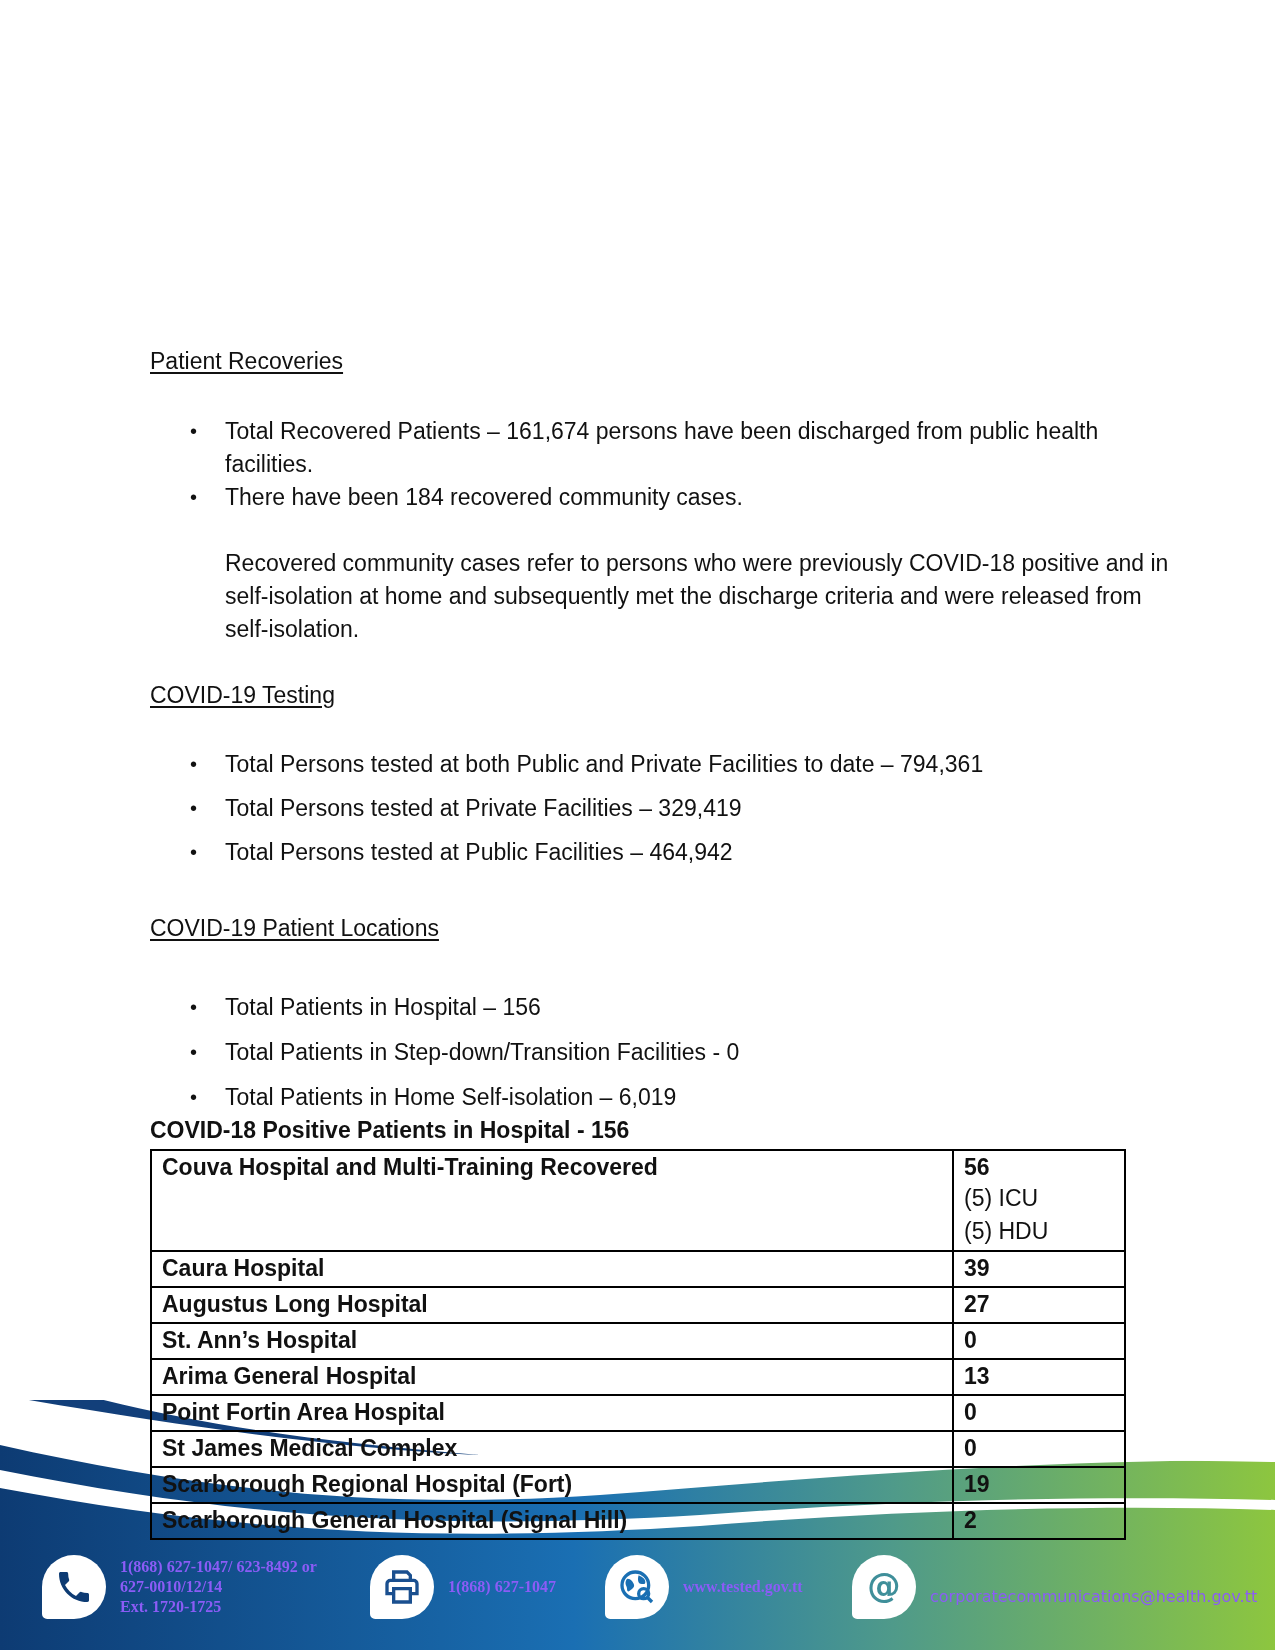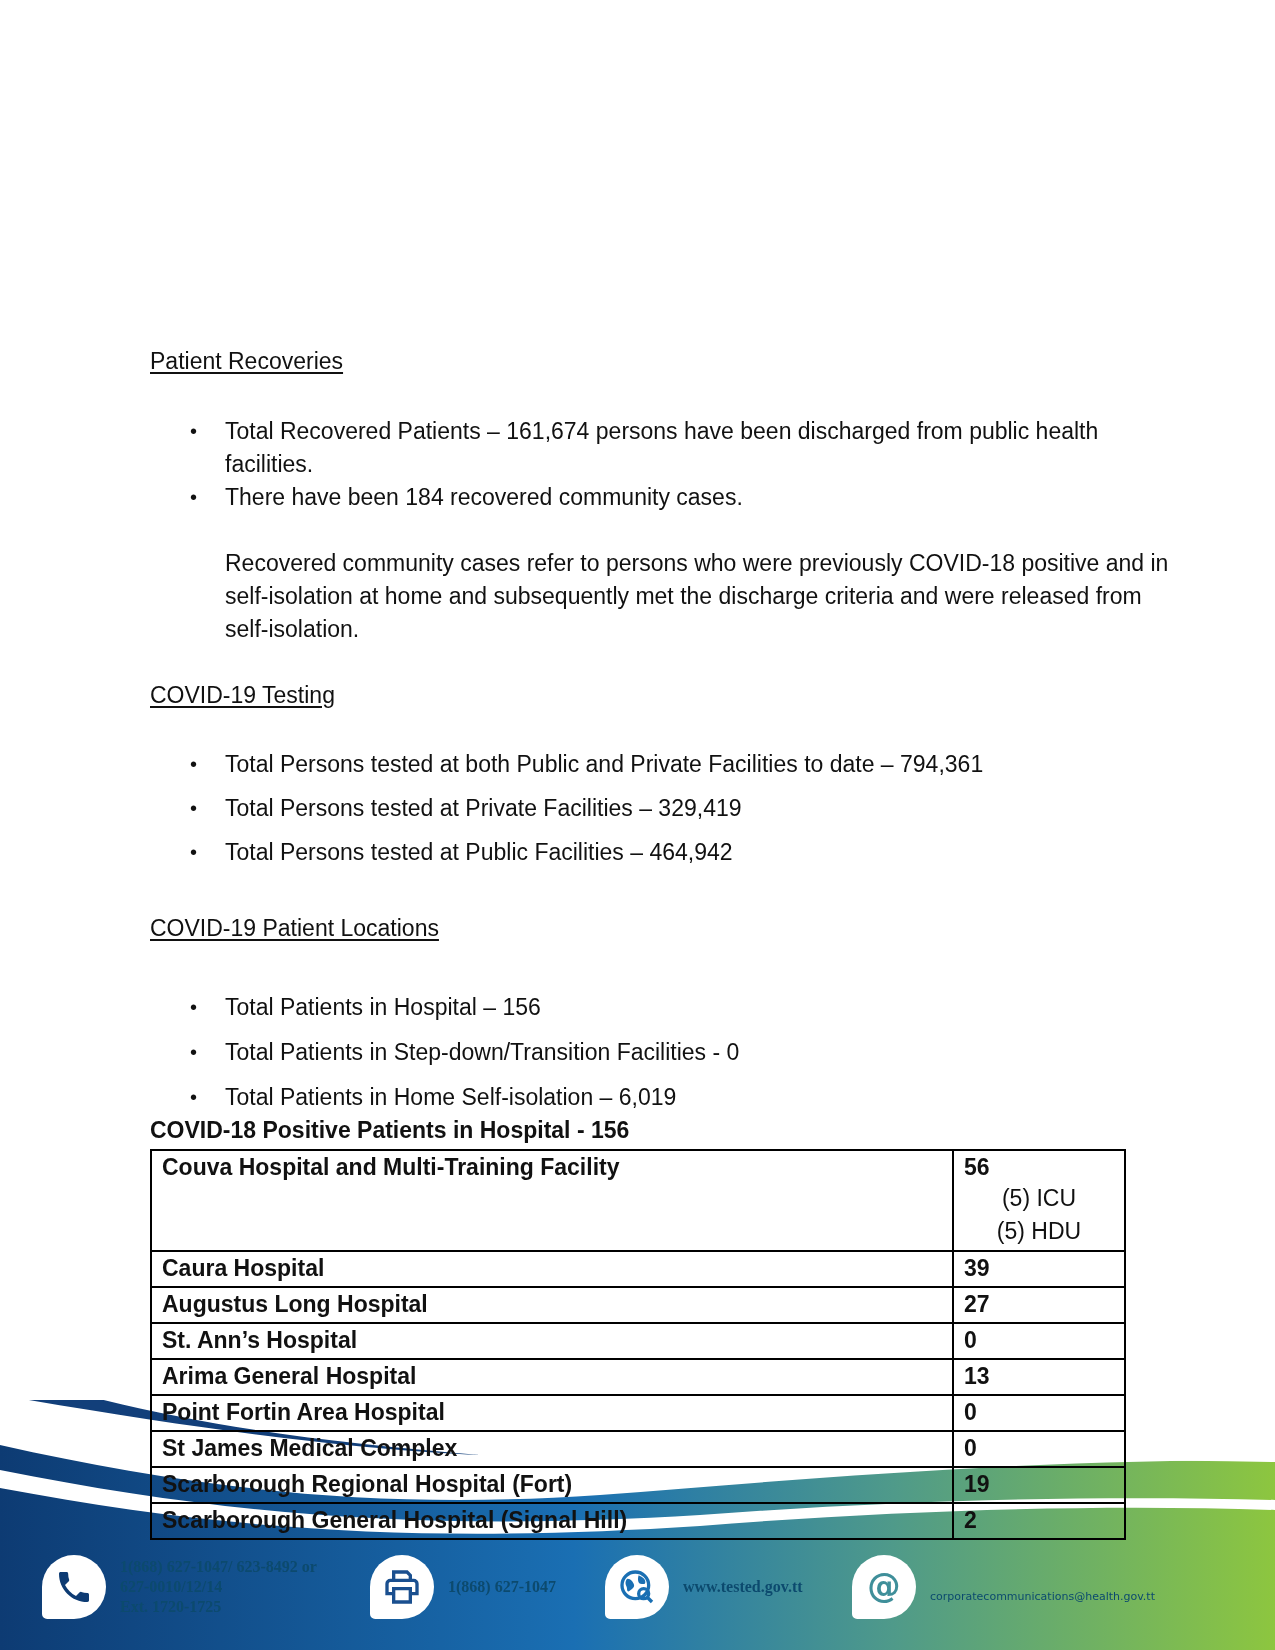--- a/index.html
+++ b/index.html
@@ -7,28 +7,28 @@
          font-family: "Liberation Sans", sans-serif; color: #111; }
   .heading { position: absolute; left: 150px; font-size: 23px; text-decoration: underline; text-underline-offset: 3px; }
   .list { position: absolute; left: 150px; margin: 0; padding: 0; list-style: none; width: 1000px; }
   .list li { position: relative; padding-left: 75px; font-size: 23px; line-height: 33px; }
   .list li .bullet { position: absolute; left: 40px; top: 0; font-size: 20px; }
   .para { position: absolute; left: 225px; width: 960px; font-size: 23px; line-height: 33px; }
   .table-title { position: absolute; left: 150px; top: 1117px; font-weight: bold; font-size: 23px; }
   table.hosp { position: absolute; left: 150px; top: 1149px; width: 976px; border-collapse: collapse; z-index: 3; }
   table.hosp td { border: 2px solid #000; font-size: 23px; font-weight: bold; padding: 2px 10px; vertical-align: top; line-height: 29px; height: 30px; }
   table.hosp td.val { width: 150px; }
-  table.hosp .sub { font-weight: normal; display: block; line-height: 33px; text-align: center; }
+  table.hosp .sub { font-weight: normal; display: block; line-height: 33px; }
   .footer { position: absolute; left: 0; top: 1400px; width: 1275px; height: 250px; z-index: 1; }
   .footer-band { position: absolute; left: 0; top: 0; width: 1275px; height: 250px; }
-  .contact { position: absolute; display: flex; align-items: center; z-index: 4; color: #0c4a6e; font-family: "Liberation Serif", serif; font-weight: bold; justify-content: flex-end; }
+  .contact { position: absolute; display: flex; align-items: center; z-index: 4; color: #8b5cf6; font-family: "Liberation Serif", serif; font-weight: bold; justify-content: flex-end; }
   .contact .icon-bubble { width: 64px; height: 64px; border-radius: 50% 50% 50% 8%; background: #fff; display: flex; align-items: center; justify-content: center; margin-right: 14px; }
   .contact .icon-bubble svg { width: 40px; height: 40px; }
   .contact .txt { font-size: 16px; line-height: 20px; }
-  .contact .txt.sans { font-family: "DejaVu Sans", sans-serif; font-weight: normal; font-size: 11px; margin-top: 20px; }
+  .contact .txt.sans { font-family: "DejaVu Sans", sans-serif; font-weight: normal; font-size: 16px; margin-top: 20px; }
 </style>
 </head>
 <body>
 
 <div class="heading" style="top:348px;">Patient Recoveries</div>
 <ul class="list" style="top:415px;">
   <li><span class="bullet">•</span><span>Total Recovered Patients – 161,674 persons have been discharged from public health facilities.</span></li>
   <li><span class="bullet">•</span><span>There have been 184 recovered community cases.</span></li>
 </ul>
 <div class="para" style="top:547px;">Recovered community cases refer to persons who were previously COVID-18 positive and in self-isolation at home and subsequently met the discharge criteria and were released from self-isolation.</div>
@@ -44,21 +44,21 @@
 <ul class="list" style="top:991px;">
   <li style="margin-bottom:12px;"><span class="bullet">•</span><span>Total Patients in Hospital – 156</span></li>
   <li style="margin-bottom:12px;"><span class="bullet">•</span><span>Total Patients in Step-down/Transition Facilities - 0</span></li>
   <li><span class="bullet">•</span><span>Total Patients in Home Self-isolation – 6,019</span></li>
 </ul>
 
 <div class="table-title">COVID-18 Positive Patients in Hospital - 156</div>
 <table class="hosp">
   <tbody>
     <tr>
-      <td>Couva Hospital and Multi-Training Facility</td>
+      <td>Couva Hospital and Multi-Training Recovered</td>
       <td class="val">
         <span>56</span>
         <span class="sub">(5) ICU</span>
         <span class="sub">(5) HDU</span>
       </td>
     </tr>
     <tr>
         <td>Caura Hospital</td>
         <td class="val">39</td>
       </tr>

